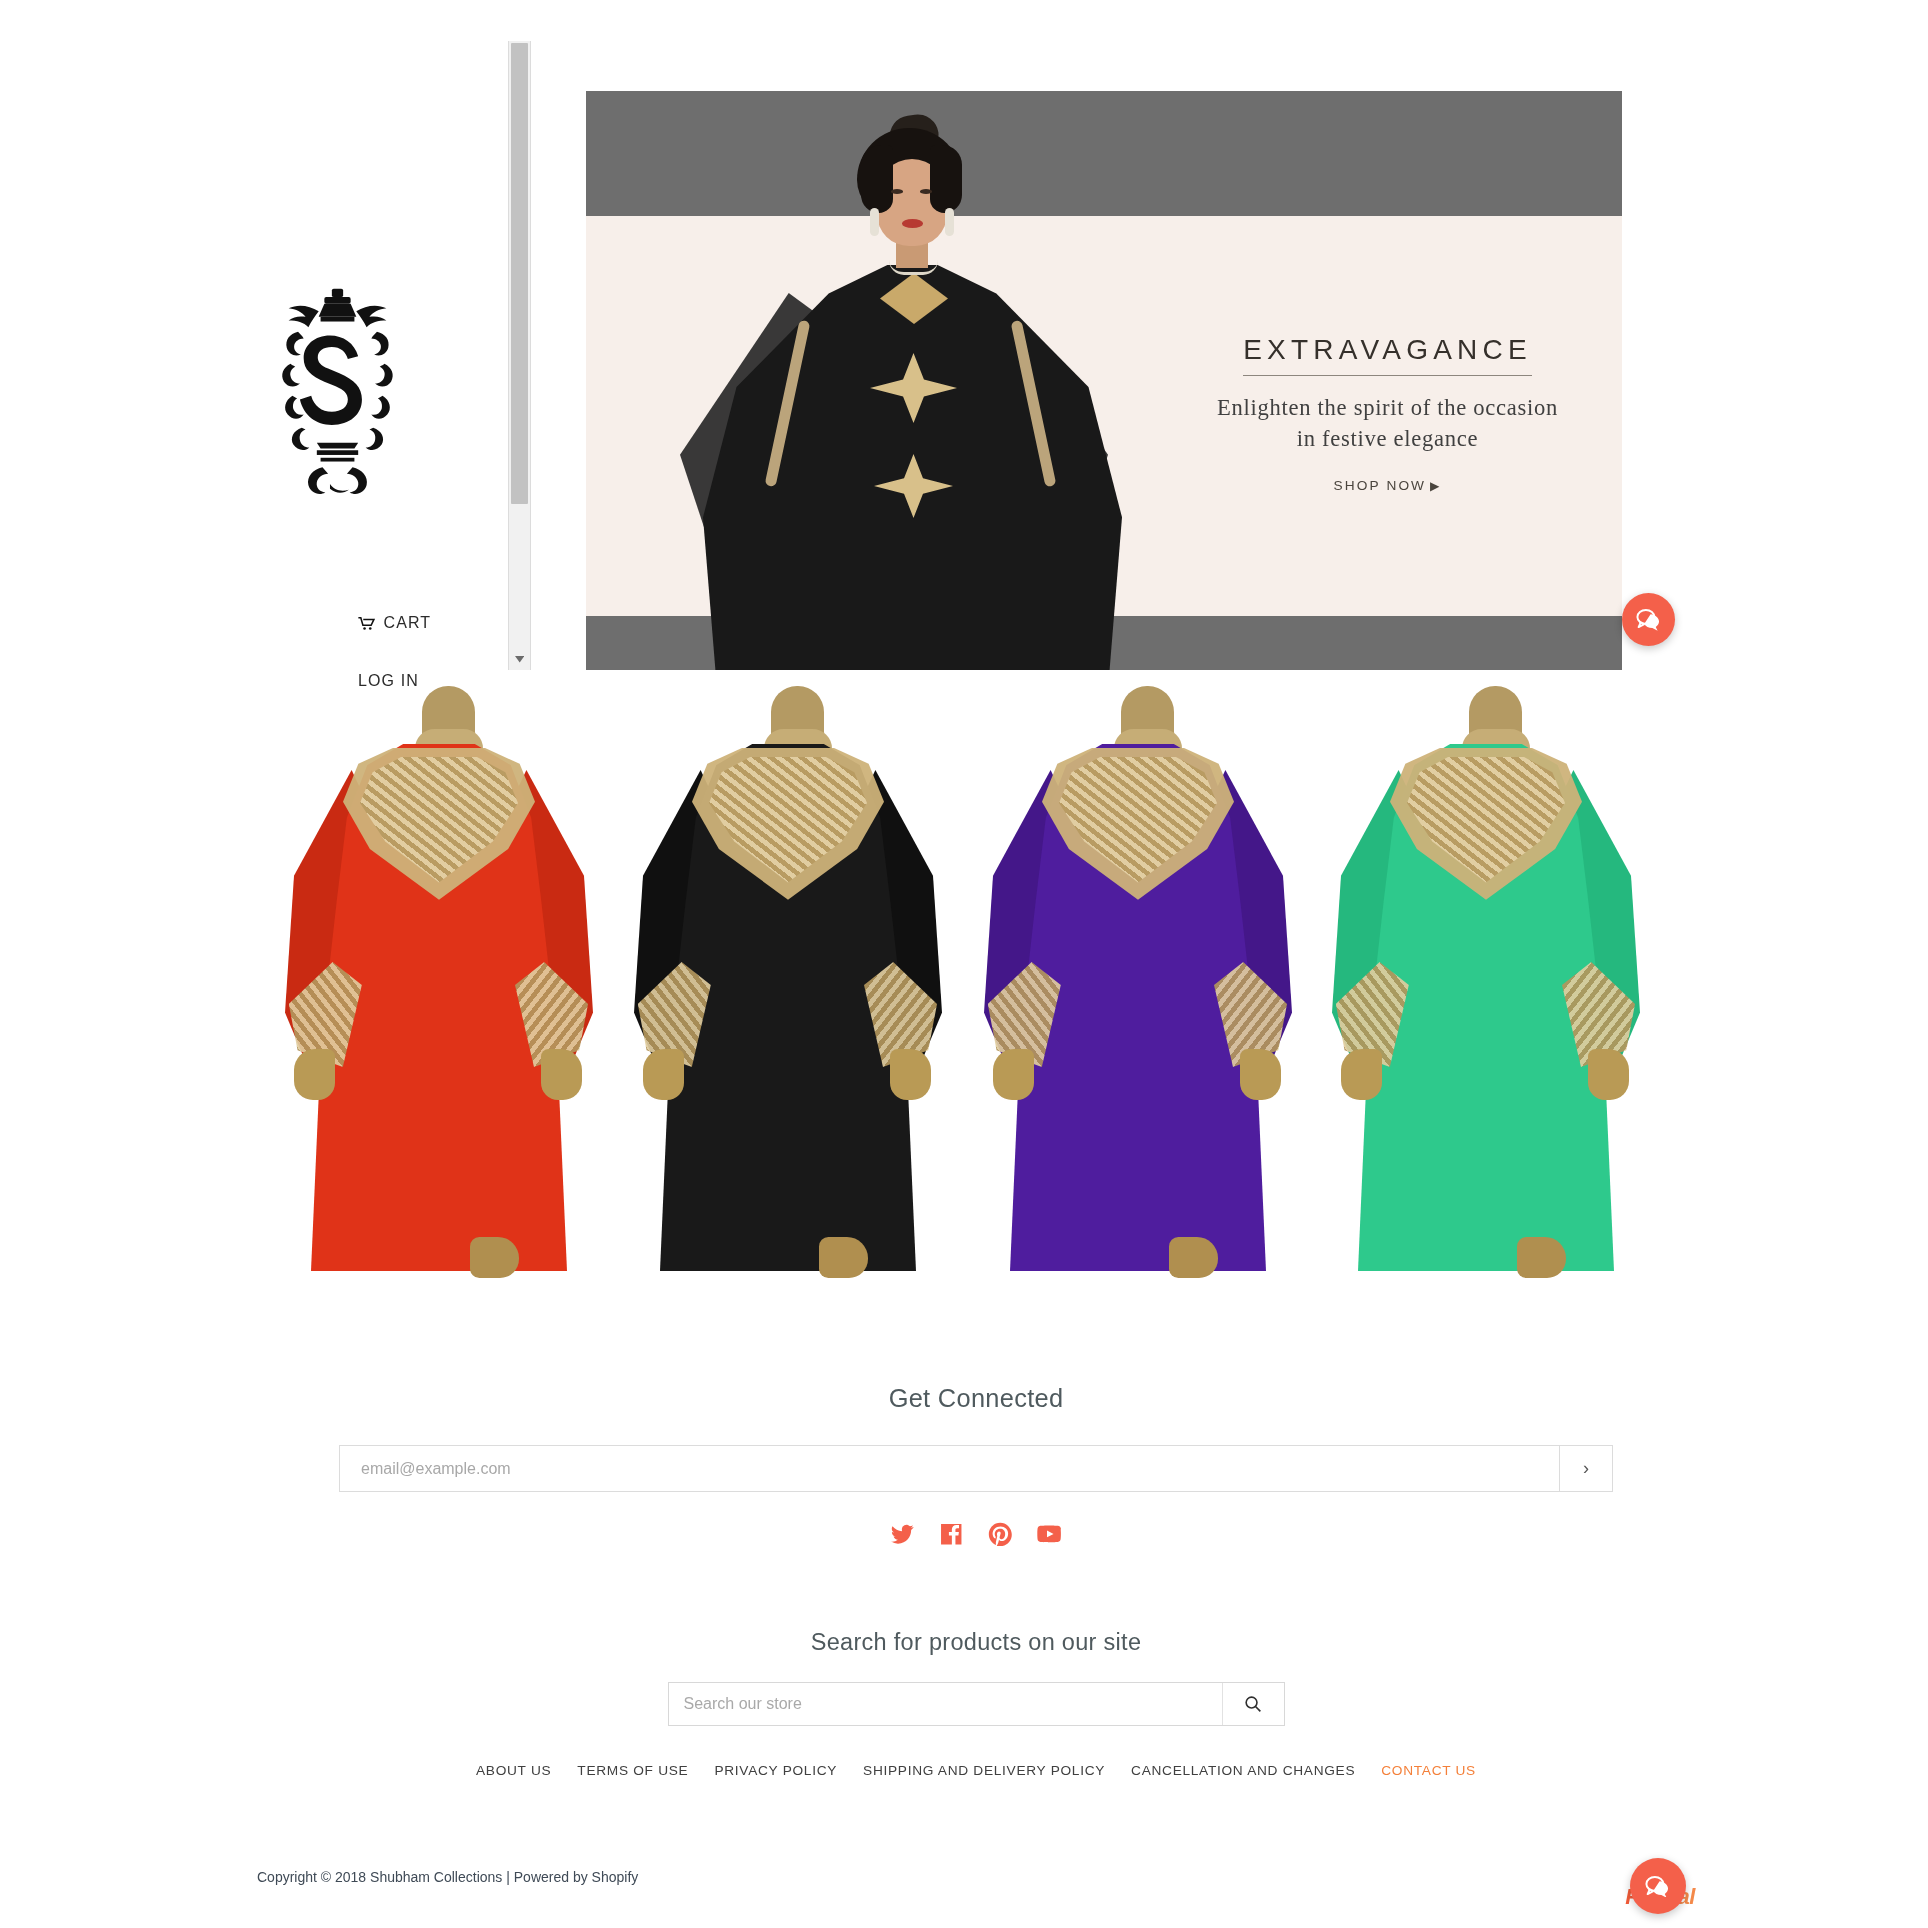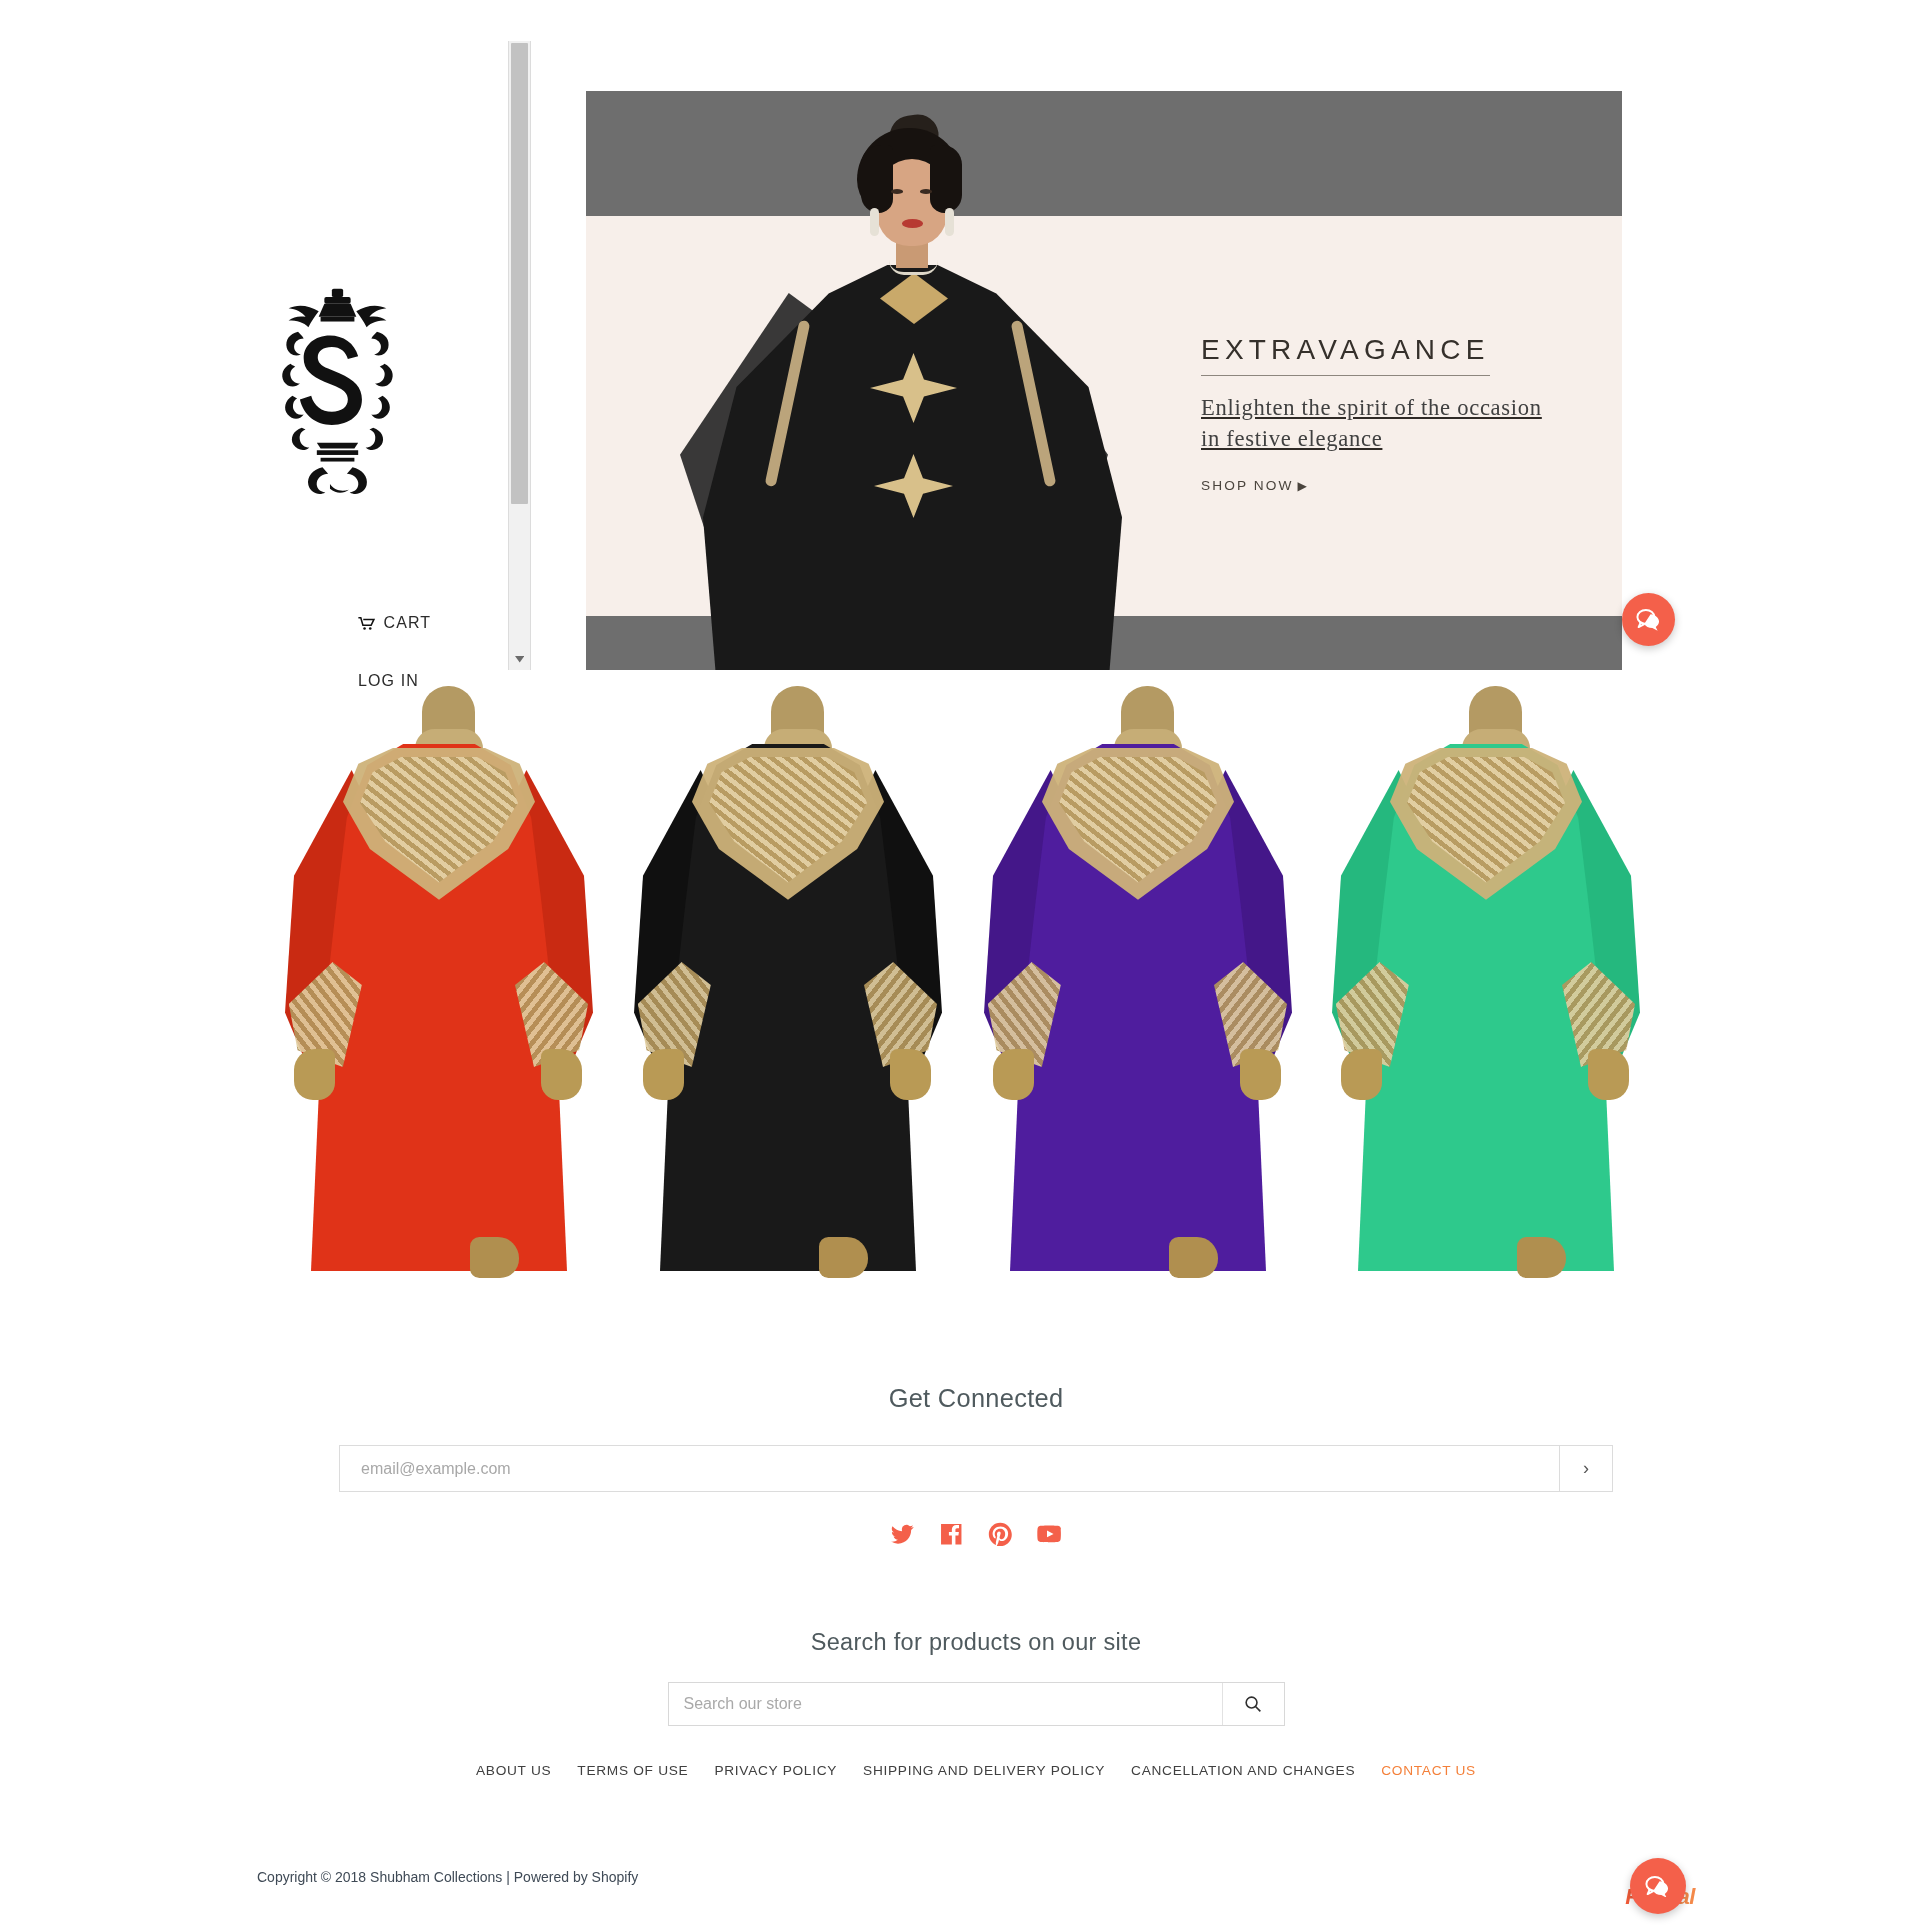--- a/index.html
+++ b/index.html
@@ -111,21 +111,21 @@
             clip-path: polygon(50% 0,100% 50%,50% 100%,0 50%); }
   .m-emb2 { position:absolute; left:256px; top:234px; width:87px; height:70px; background:#d8c08a;
             clip-path: polygon(50% 0,62% 38%,100% 50%,62% 62%,50% 100%,38% 62%,0 50%,38% 38%); }
   .m-emb3 { position:absolute; left:260px; top:335px; width:79px; height:64px; background:#d8c08a;
             clip-path: polygon(50% 0,62% 38%,100% 50%,62% 62%,50% 100%,38% 62%,0 50%,38% 38%); }
   .m-trimL { position:absolute; left:168px; top:200px; width:11.3px; height:169px; background:#cdb486;
              transform: rotate(12deg); border-radius:5.6px; opacity:.9; }
   .m-trimR { position:absolute; left:414px; top:200px; width:11.3px; height:169px; background:#cdb486;
              transform: rotate(-12deg); border-radius:5.6px; opacity:.9; }
 
-  .hero-copy { position: absolute; right: 16px; top: 243px; width: 405px; text-align: left; color: #2f2a26; text-decoration: underline; }
+  .hero-copy { position: absolute; right: 32px; top: 243px; width: 405px; text-align: center; color: #2f2a26; }
   .hero-title {
     font-size: 28px; letter-spacing: 5.2px; font-weight: 400; color:#35302b;
     padding-bottom: 8.5px; display:inline-block;
     border-bottom: 1.4px solid #8d867e;
   }
   .hero-sub {
     margin-top: 16px; font-family: "Liberation Serif", serif;
     font-size: 22.6px; line-height: 1.38; letter-spacing: 0.7px; color: #404040;
   }
   .hero-cta {

